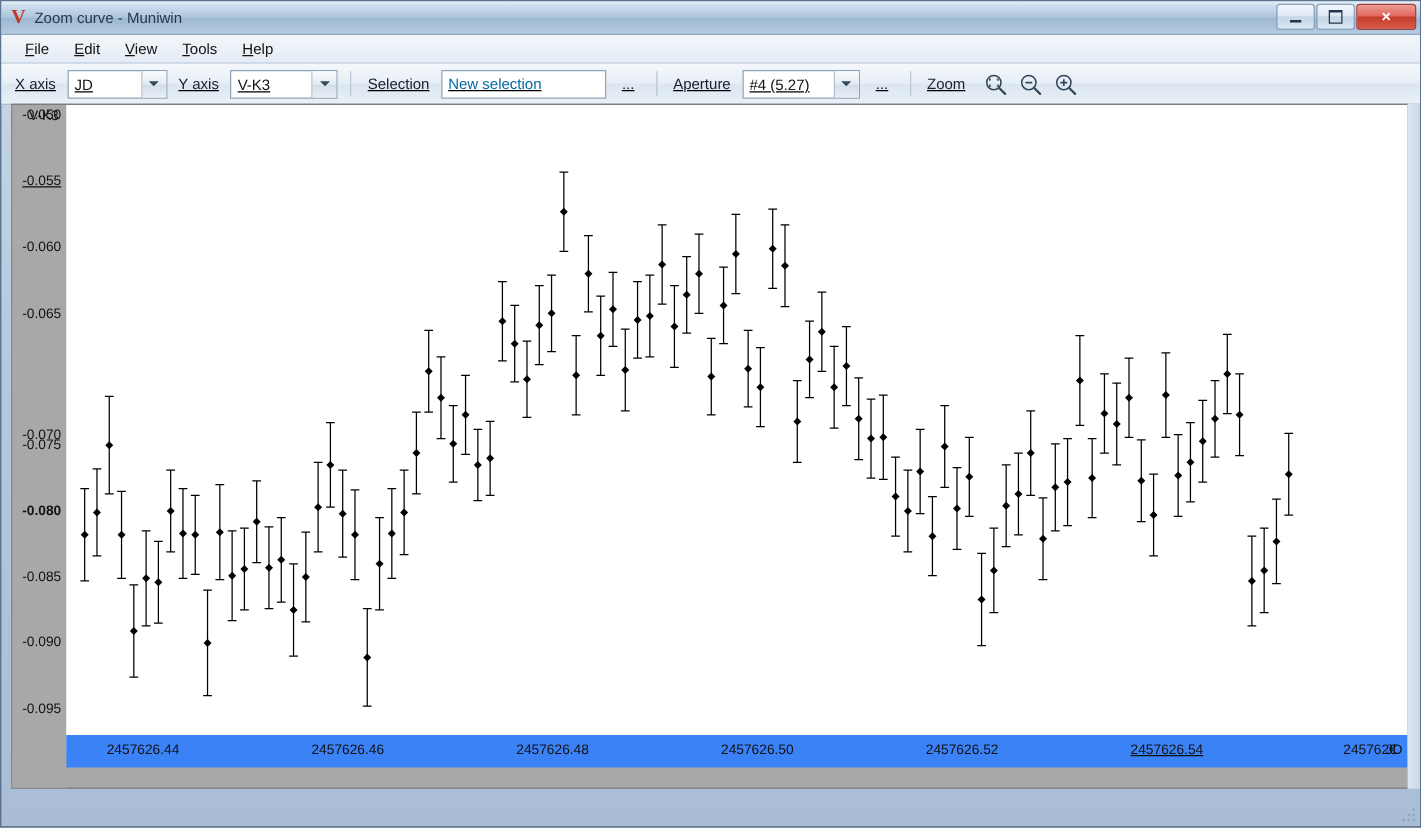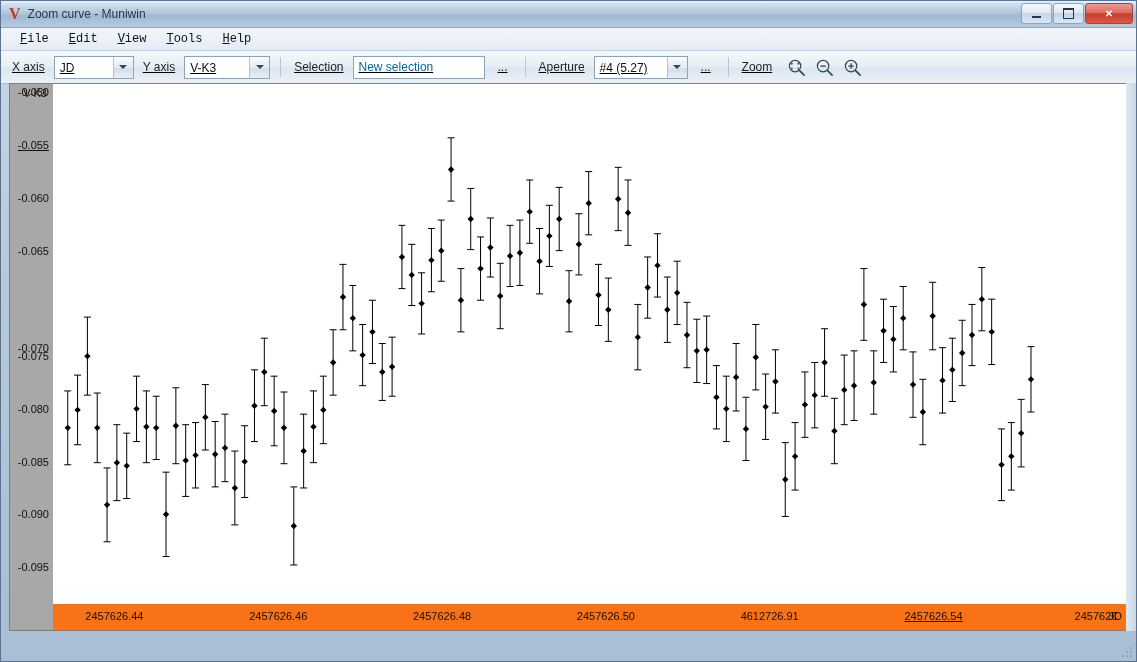--- a/index.html
+++ b/index.html
@@ -23,21 +23,21 @@
           background:linear-gradient(180deg,#f4f8fc 0%,#dee9f4 45%,#c5d6e8 50%,#dae6f2 100%);
           display:flex;align-items:center;justify-content:center;font-size:10px;color:#203040;}
   .capbtn.close{width:46px;border-color:#9c4545;
     background:linear-gradient(180deg,#f09b93 0%,#e06a5d 45%,#c33d2c 52%,#d95a45 100%);
     color:#fff;font-weight:bold;}
   .glyph-min{width:9px;height:2px;background:#23364a;margin-top:6px;}
   .glyph-max{width:9px;height:8px;border:1px solid #23364a;border-top-width:2px;}
   
   .menubar{height:22px;display:flex;align-items:center;padding-left:10px;gap:2px;
            background:linear-gradient(180deg,#f2f6fa,#e4ecf4);border-bottom:1px solid #c3d2e0;}
-  .menu-item{font-size:12px;color:#111;padding:2px 9px;cursor:default;font-family:Liberation Mono, monospace;}
+  .menu-item{font-size:12px;color:#111;padding:2px 9px;cursor:default;}
   .menu-item u{text-decoration:underline;}
   
   .toolbar{height:32px;display:flex;align-items:center;gap:6px;padding:0 8px;
     background:linear-gradient(180deg,#f4f8fb 0%,#e7eef6 48%,#dbe6f1 52%,#eaf1f7 100%);
     border-bottom:1px solid #a9bcd0;text-decoration:underline;}
   .tb-label{font-size:12px;color:#15202c;padding:0 3px;white-space:nowrap;}
   .combo{display:flex;height:21px;border:1px solid #8ea3b8;background:#fff;align-items:stretch;}
   .combo .val{font-size:12px;color:#111;padding:2px 6px 0 5px;display:flex;align-items:center;
               white-space:nowrap;overflow:hidden;}
   .combo .arrow{width:19px;border-left:1px solid #b3c2d1;
@@ -48,21 +48,21 @@
   .textfield{height:21px;border:1px solid #8ea3b8;background:#fff;display:flex;align-items:center;
              padding:0 5px;font-size:12px;color:#0369a1;}
   .dots-btn{font-size:12px;color:#222;padding:1px 7px;cursor:default;}
   .sep{width:1px;height:20px;background:#b6c4d3;margin:0 4px;}
   .zoom-icons{display:flex;align-items:center;gap:9px;margin-left:6px;}
   .zicon{width:19px;height:19px;cursor:default;}
   
   .plotwrap{position:absolute;left:8px;top:82px;width:1118px;height:548px;
             background:#a8a8a8;border:1px solid #7d7d7d;box-sizing:border-box;}
   .yaxis{position:absolute;left:0;top:0;width:43px;height:100%;background:#a8a8a8;}
-  .xaxis{position:absolute;left:43px;bottom:0;right:0;height:26px;background:#f97316;}
+  .xaxis{position:absolute;left:43px;bottom:16px;right:0;height:26px;background:#3b82f6;}
   .corner{position:absolute;left:0;bottom:0;width:43px;height:26px;background:#a8a8a8;}
   .canvasarea{position:absolute;left:43px;top:0;right:0;bottom:26px;background:#fff;overflow:hidden;}
   .ytick{position:absolute;right:4px;font-size:11px;color:#111;transform:translateY(-50%);
          white-space:nowrap;}
   .ylabel-top{position:absolute;right:6px;top:3px;font-size:11px;color:#111;}
   .xtick{position:absolute;top:6px;font-size:11px;color:#111;transform:translateX(-50%);
          white-space:nowrap;}
   .xname{position:absolute;right:4px;top:6px;font-size:11px;color:#111;}
   
   .vscroll{position:absolute;right:0;top:82px;width:10px;height:548px;
@@ -145,21 +145,21 @@
     </div>
   </div>
 
   <div class="plotwrap">
     <div class="yaxis">
       <span class="ylabel-top">V-K3</span>
       <div id="yticks">
           <div class="ytick" style="top: 483.083px;">-0.095</div>
           <div class="ytick" style="top: 430.345px;">-0.090</div>
           <div class="ytick" style="top: 377.606px;">-0.085</div>
-          <div class="ytick" style="top: 324.868px;">-0.080</div>
+          <div class="ytick" style="top: 324.868px; font-weight: bold;">-0.080</div>
           <div class="ytick" style="top: 272.13px;">-0.075</div>
           <div class="ytick" style="top: 232px; margin-top: 32px;">-0.070</div>
           <div class="ytick" style="top: 166.653px;">-0.065</div>
           <div class="ytick" style="top: 113.915px;">-0.060</div>
           <div class="ytick" style="top: 61.1765px; text-decoration: underline;">-0.055</div>
           <div class="ytick" style="top: 8.43813px;">-0.050</div>
         </div>
     </div>
     <div class="canvasarea">
       <svg id="plotsvg" width="100%" height="100%">
@@ -560,21 +560,21 @@
             <path d="M977.9862569739797 292.1346855983773 L981.1862569739798 295.3346855983773 L977.9862569739797 298.5346855983773 L974.7862569739797 295.3346855983773 Z" fill="#000000"></path>
           </g>
         </svg>
     </div>
     <div class="xaxis">
       <div id="xticks">
           <div class="xtick" style="left: 61.4313px;">2457626.44</div>
           <div class="xtick" style="left: 225.248px;">2457626.46</div>
           <div class="xtick" style="left: 389.065px;">2457626.48</div>
           <div class="xtick" style="left: 552.882px;">2457626.50</div>
-          <div class="xtick" style="left: 716.698px;">4612726.91</div>
+          <div class="xtick" style="left: 716.698px;">2457626.52</div>
           <div class="xtick" style="left: 880.515px; text-decoration: underline;">2457626.54</div>
           <div class="xtick" style="left: 1043px;">245762€</div>
         </div>
       <span class="xname">JD</span>
     </div>
     <div class="corner"></div>
   </div>
 
   <div class="vscroll"></div>
   <svg class="grip" viewBox="0 0 13 13">

